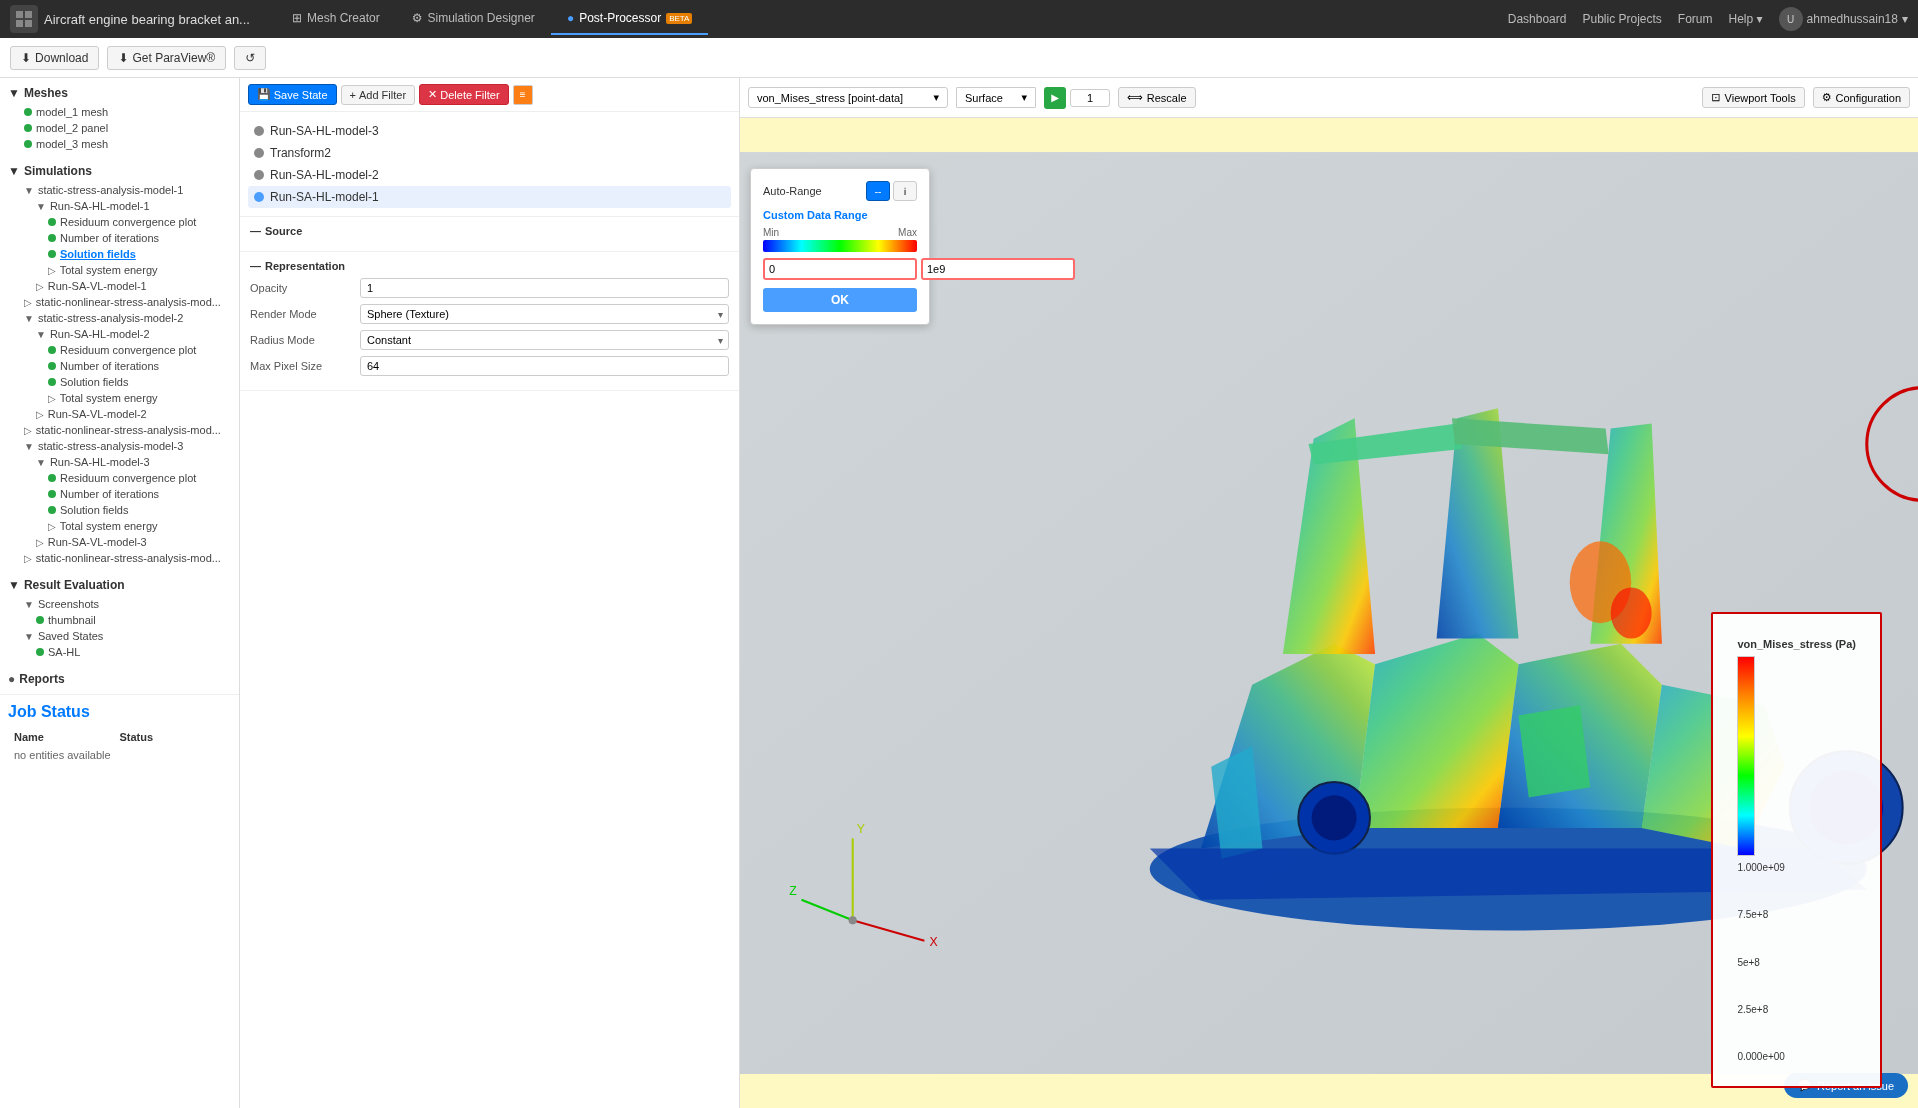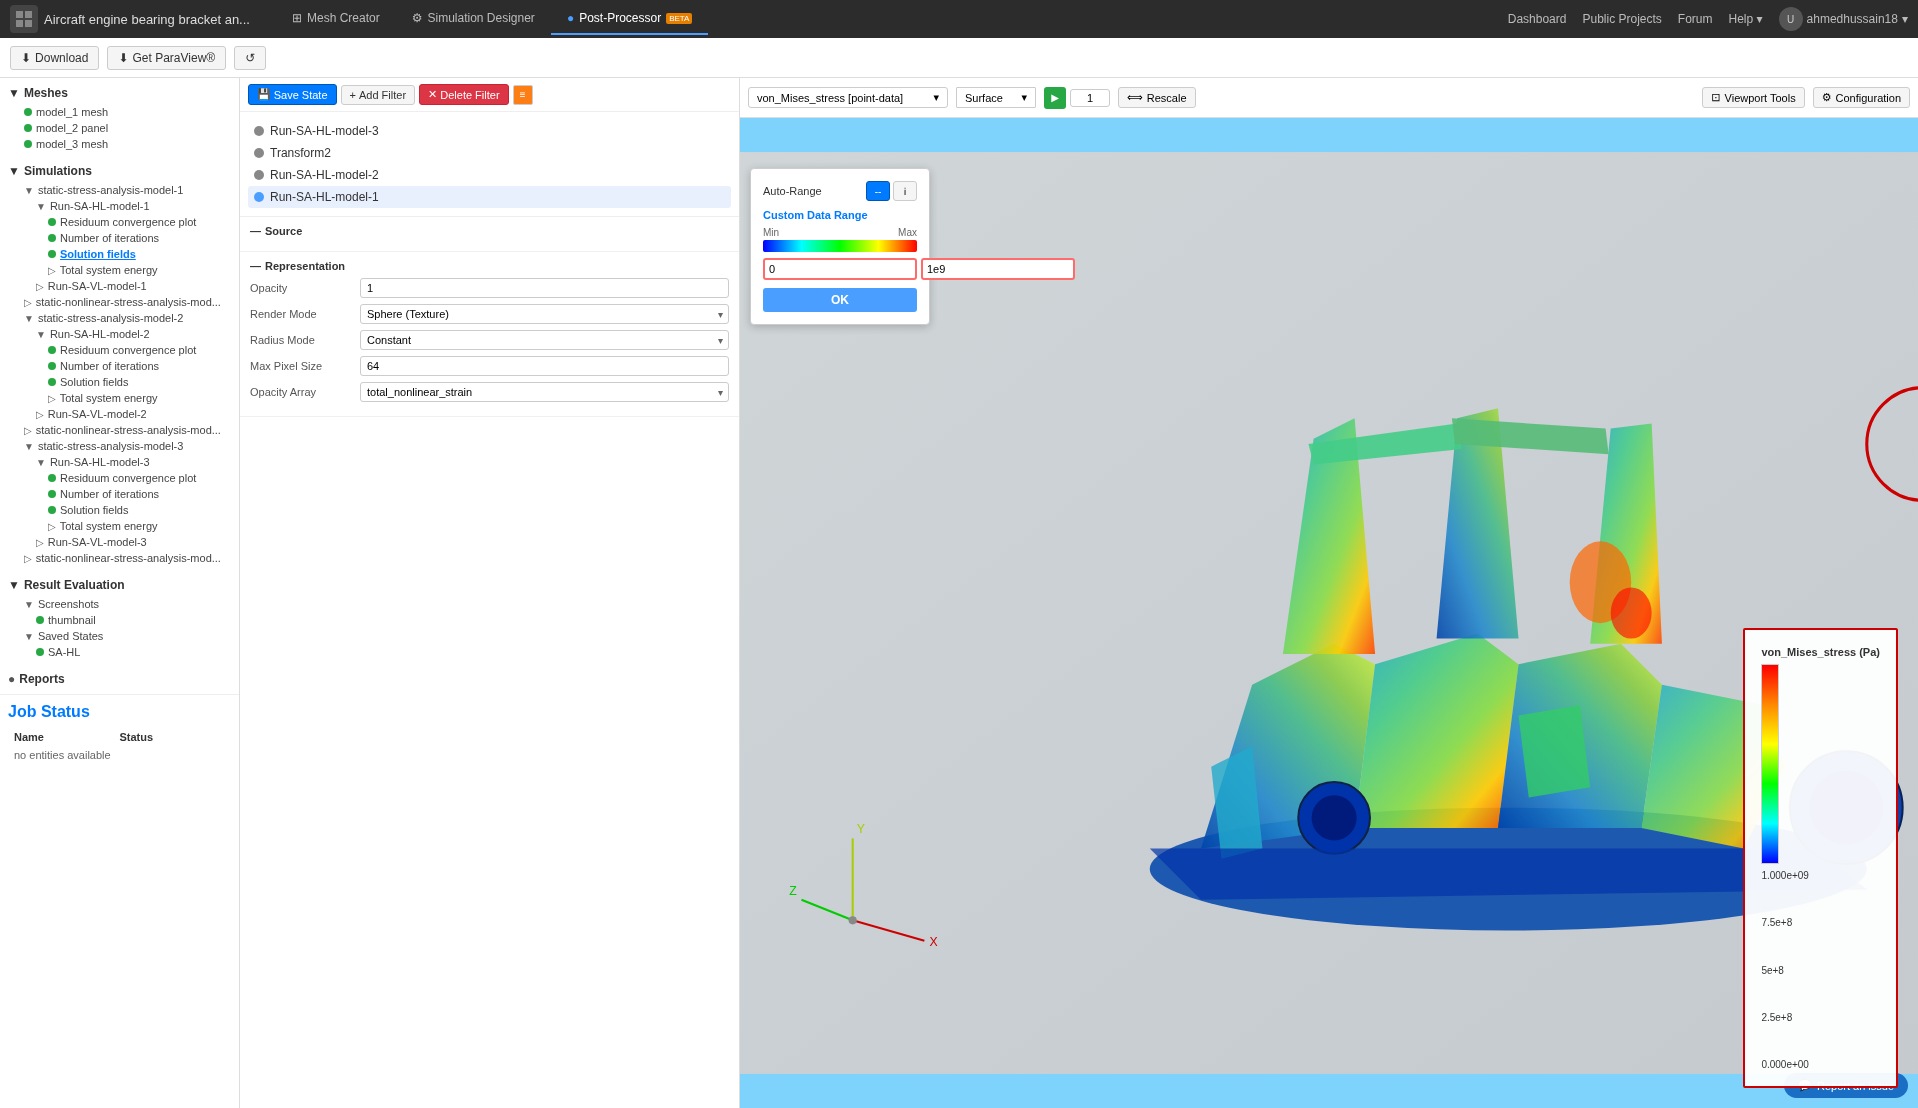--- a/index.html
+++ b/index.html
@@ -74,37 +74,37 @@
     .viewer-dropdown2 { padding: 3px 8px; border: 1px solid #ccc; border-radius: 1px; font-size: 11px; background: #fff; cursor: pointer; display: flex; align-items: center; gap: 4px; min-width: 80px; justify-content: space-between; }
     .play-controls { display: flex; align-items: center; gap: 4px; }
     .play-btn { width: 22px; height: 22px; background: #28a745; border-radius: 3px; display: flex; align-items: center; justify-content: center; cursor: pointer; color: #fff; font-size: 10px; }
     .frame-input { width: 40px; padding: 2px 4px; border: 1px solid #ccc; border-radius: 3px; font-size: 11px; text-align: center; }
     .rescale-btn { display: flex; align-items: center; gap: 4px; padding: 3px 8px; border: 1px solid #ccc; border-radius: 3px; cursor: pointer; font-size: 11px; background: #f5f5f5; }
 
     
     .viewer-content { display: flex; flex: 1; height: calc(100% - 40px); }
 
     
-    .canvas-area { flex: 1; position: relative; background: #7dd3fc; }
+    .canvas-area { flex: 1; position: relative; background: #fef9c3; }
 
     
     .rescale-popup { position: absolute; top: 50px; left: 10px; background: #fff; border: 1px solid #ccc; border-radius: 4px; padding: 12px; width: 180px; z-index: 100; box-shadow: 0 2px 8px rgba(0,0,0,0.2); }
     .auto-range-row { display: flex; align-items: center; justify-content: space-between; margin-bottom: 8px; }
     .auto-range-label { font-size: 11px; color: #333; }
     .auto-range-btns { display: flex; gap: 3px; }
     .ar-btn { width: 24px; height: 20px; border: 1px solid #ccc; border-radius: 3px; background: #f5f5f5; display: flex; align-items: center; justify-content: center; cursor: pointer; font-size: 10px; }
     .ar-btn.active { background: #007bff; color: #fff; border-color: #0056b3; }
     .custom-data-range { font-size: 11px; font-weight: bold; color: #007bff; margin-bottom: 6px; }
     .range-bar { height: 12px; width: 100%; background: linear-gradient(to right, #0000ff, #00ffff, #00ff00, #ffff00, #ff0000); border-radius: 2px; margin-bottom: 6px; }
     .range-inputs { display: flex; gap: 4px; margin-bottom: 8px; }
     .range-input { flex: 1; padding: 3px 4px; border: 2px solid #ff6b6b; border-radius: 3px; font-size: 11px; }
     .ok-btn { width: 100%; padding: 5px; background: #4a9eff; color: #fff; border: none; border-radius: 3px; cursor: pointer; font-size: 12px; font-weight: bold; }
 
     
-    .colormap-legend { position: absolute; bottom: 20px; right: 20px; background: rgba(255,255,255,0.95); border: 2px solid #cc0000; padding: 16px; border-radius: 2px; min-width: 140px; }
+    .colormap-legend { position: absolute; bottom: 20px; right: 36px; background: rgba(255,255,255,0.95); border: 2px solid #cc0000; padding: 24px; border-radius: 2px; min-width: 140px; }
     .legend-title { font-size: 11px; font-weight: bold; color: #333; margin-bottom: 6px; text-align: center; }
     .legend-bar-container { display: flex; gap: 6px; flex-direction: column; }
     .legend-bar { width: 18px; height: 200px; background: linear-gradient(to bottom, #ff0000, #ff8800, #ffff00, #00ff00, #00ffff, #0000ff); border: 1px solid #ccc; }
     .legend-labels { display: flex; flex-direction: column; justify-content: space-between; font-size: 10px; color: #333; height: 200px; }
 
     
     .report-issue-btn { position: absolute; bottom: 10px; right: 10px; background: #1a6ec4; color: #fff; border: none; border-radius: 20px; padding: 6px 14px; font-size: 11px; cursor: pointer; display: flex; align-items: center; gap: 5px; }
 
     
     .indent-1 { padding-left: 24px; }
@@ -421,28 +421,20 @@
           <div class="prop-select-wrap">
             <select>
               <option>Constant</option>
               <option>Variable</option>
             </select>
           </div>
         </div>
         <div class="prop-row">
           <span class="prop-label">Max Pixel Size</span>
           <input class="prop-input" value="64" style="">
-        </div>
-        <div class="prop-row">
-          <span class="prop-label">Opacity Array</span>
-          <div class="prop-select-wrap">
-            <select>
-              <option>total_nonlinear_strain</option>
-            </select>
-          </div>
         </div>
       </div>
     </div>
   </div>
 
   <div class="middle-viewer-wrap">
 
     <div class="viewer-top-bar">
       <div class="viewer-dropdown">
         <span>von_Mises_stress [point-data]</span>

